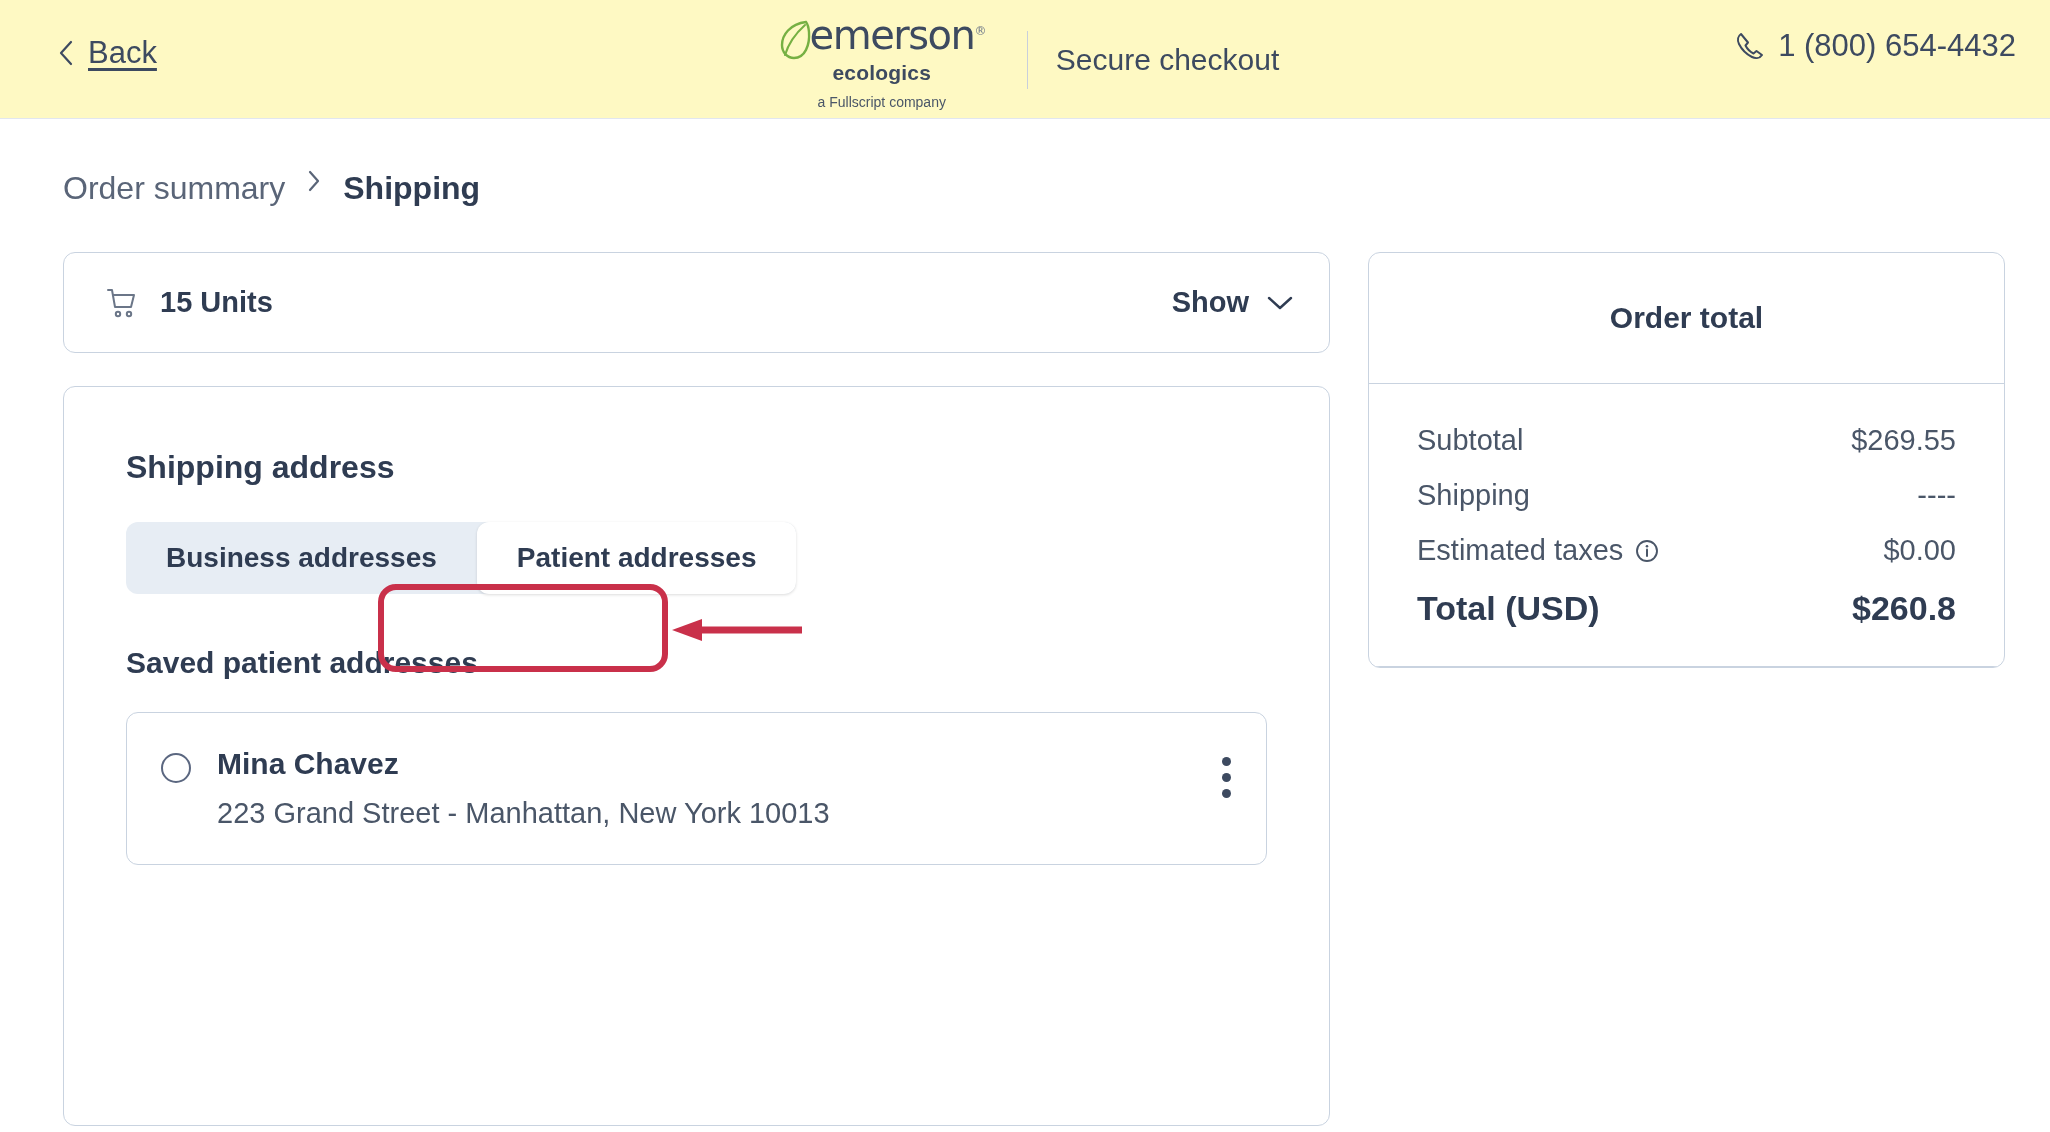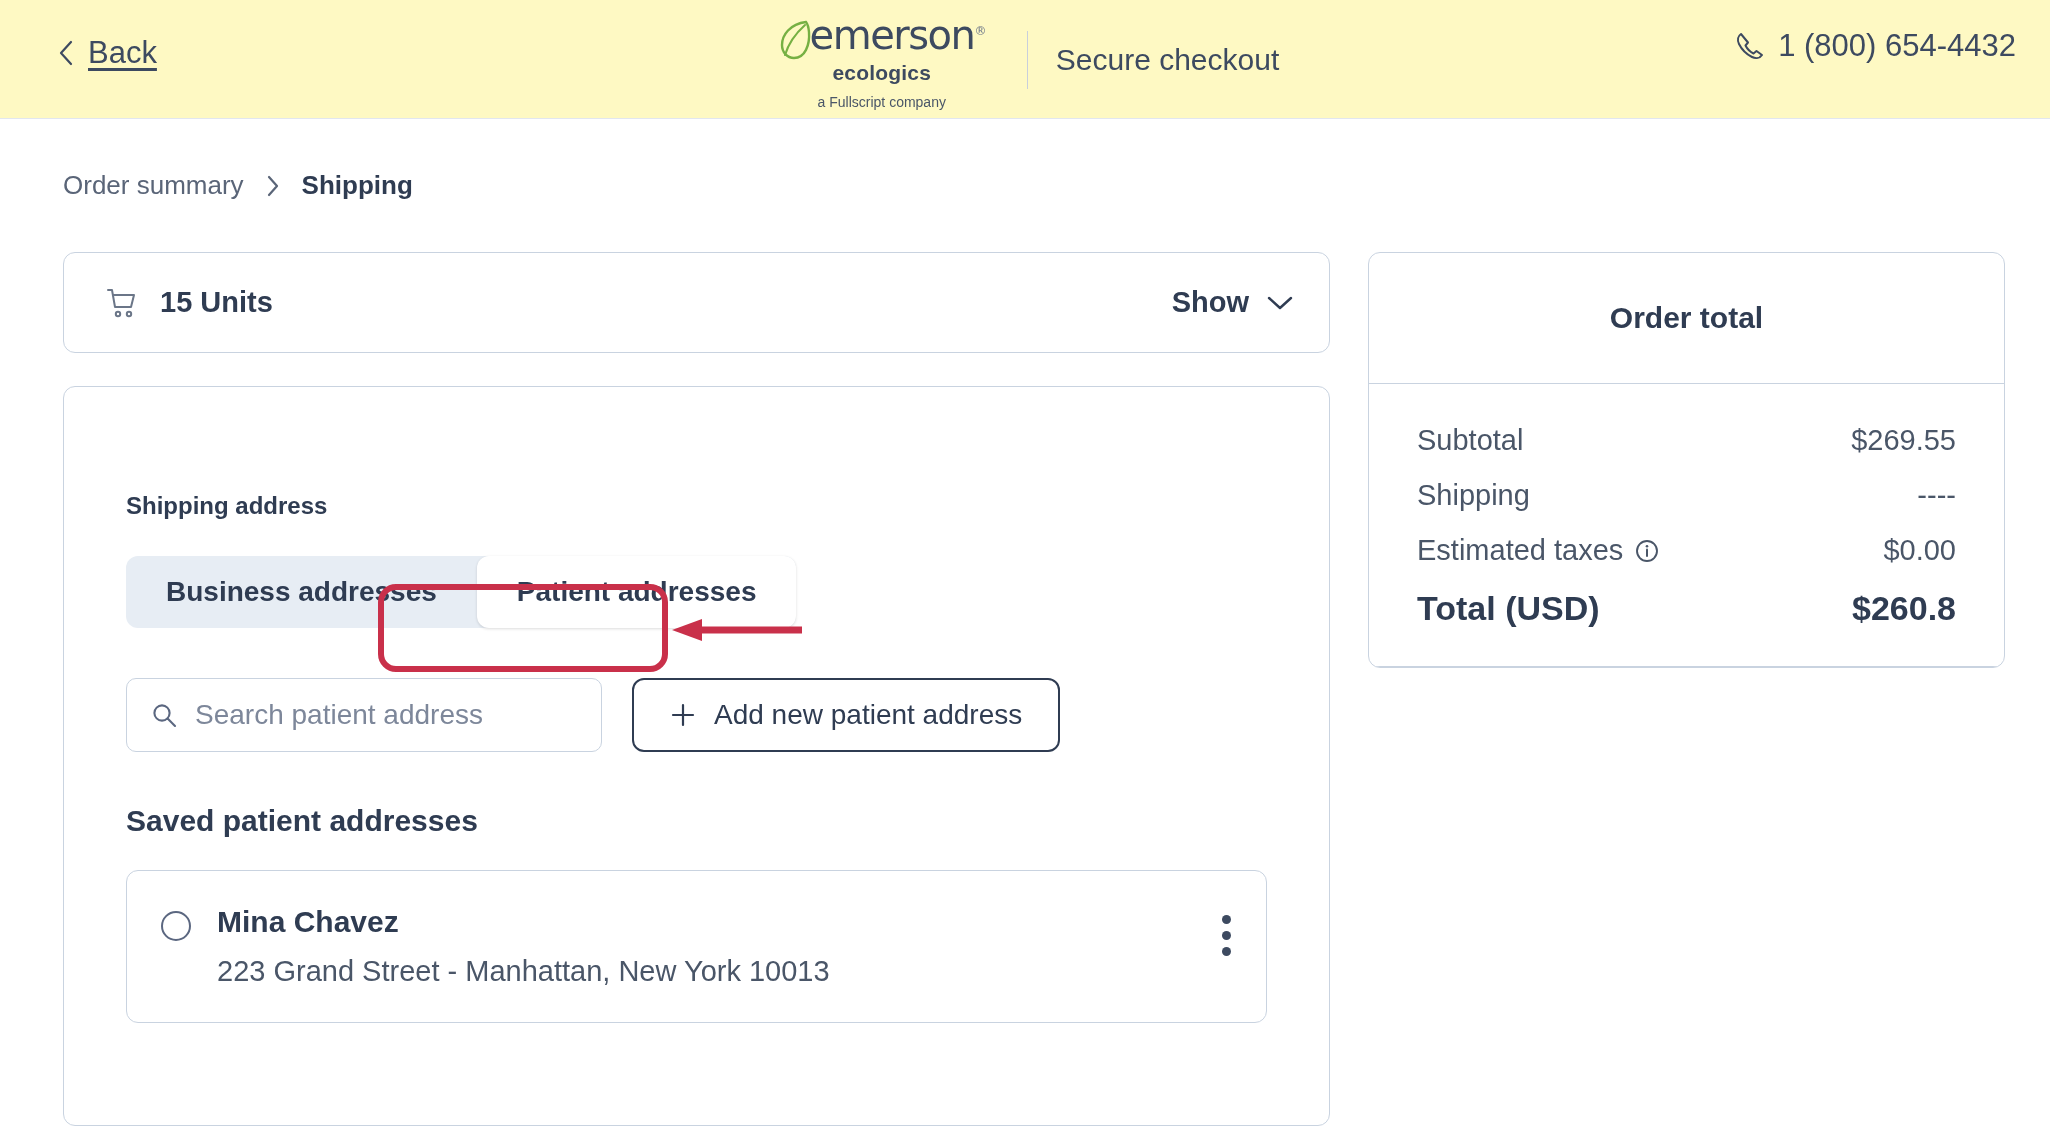--- a/index.html
+++ b/index.html
@@ -70,22 +70,22 @@
     display: flex; align-items: center; gap: 14px;
     font-size: 31px; color: #3d4a60;
     cursor: pointer;
   }
   .phone-icon { width: 30px; height: 30px; }
 
   
   .breadcrumb {
     position: absolute;
     left: 63px; top: 170px;
-    display: flex; align-items: center; gap: 22px;
-    font-size: 26px;
+    display: flex; gap: 22px;
+    font-size: 32px;
   }
   .crumb-link { color: #5a6578; cursor: pointer; }
   .crumb-sep { width: 14px; height: 22px; }
   .crumb-current { color: #2f3c52; font-weight: 700; }
 
   
   .main {
     position: absolute;
     left: 0; top: 252px; right: 0;
   }
@@ -103,21 +103,21 @@
   .cart-left { display: flex; align-items: center; gap: 22px; }
   .cart-icon { width: 32px; height: 32px; }
   .cart-units { font-size: 29px; font-weight: 700; color: #2f3c52; }
   .cart-spacer { flex: 1; }
   .show-toggle { display: flex; align-items: center; gap: 18px; cursor: pointer; }
   .show-label { font-size: 29px; font-weight: 700; color: #2f3c52; }
   .chev-down { width: 26px; height: 16px; }
 
   
   .ship-card { margin-top: 33px; padding: 62px 62px 0 62px; min-height: 740px; }
-  .section-title { font-size: 24px; font-weight: 700; color: #2f3c52; margin-top: 43px; }
+  .section-title { font-size: 32px; font-weight: 700; color: #2f3c52; }
 
   .tabs {
     margin-top: 36px;
     display: inline-flex;
     background: #e7edf4;
     border-radius: 12px;
     padding: 0;
     height: 72px;
     position: relative;
   }
@@ -322,36 +322,20 @@
 
       <div class="tabs">
         <div class="tab">
           <span>Business addresses</span>
         </div>
         <div class="tab active">
           <span>Patient addresses</span>
         </div>
       </div>
 
-      <div class="row-search">
-        <label class="search-box">
-          <svg class="search-icon" viewBox="0 0 26 26" fill="none">
-            <circle cx="11" cy="11" r="7.6" stroke="#5b6780" stroke-width="2.1"></circle>
-            <path d="M16.6 16.6 L24 24" stroke="#5b6780" stroke-width="2.1" stroke-linecap="round"></path>
-          </svg>
-          <input class="search-input" type="text" placeholder="Search patient address" style="">
-        </label>
-
-        <button class="add-btn">
-          <svg class="plus-icon" viewBox="0 0 26 26" fill="none">
-            <path d="M13 3 V23 M3 13 H23" stroke="#2f3c52" stroke-width="2.2" stroke-linecap="round"></path>
-          </svg>
-          <span>Add new patient address</span>
-        </button>
-      </div>
 
       <div class="saved-title">Saved patient addresses</div>
 
       <div class="addr-card">
         <span class="radio"></span>
         <div class="addr-body">
           <div class="addr-name">Mina Chavez</div>
           <div class="addr-line">223 Grand Street - Manhattan, New York 10013</div>
         </div>
         <div class="kebab">

